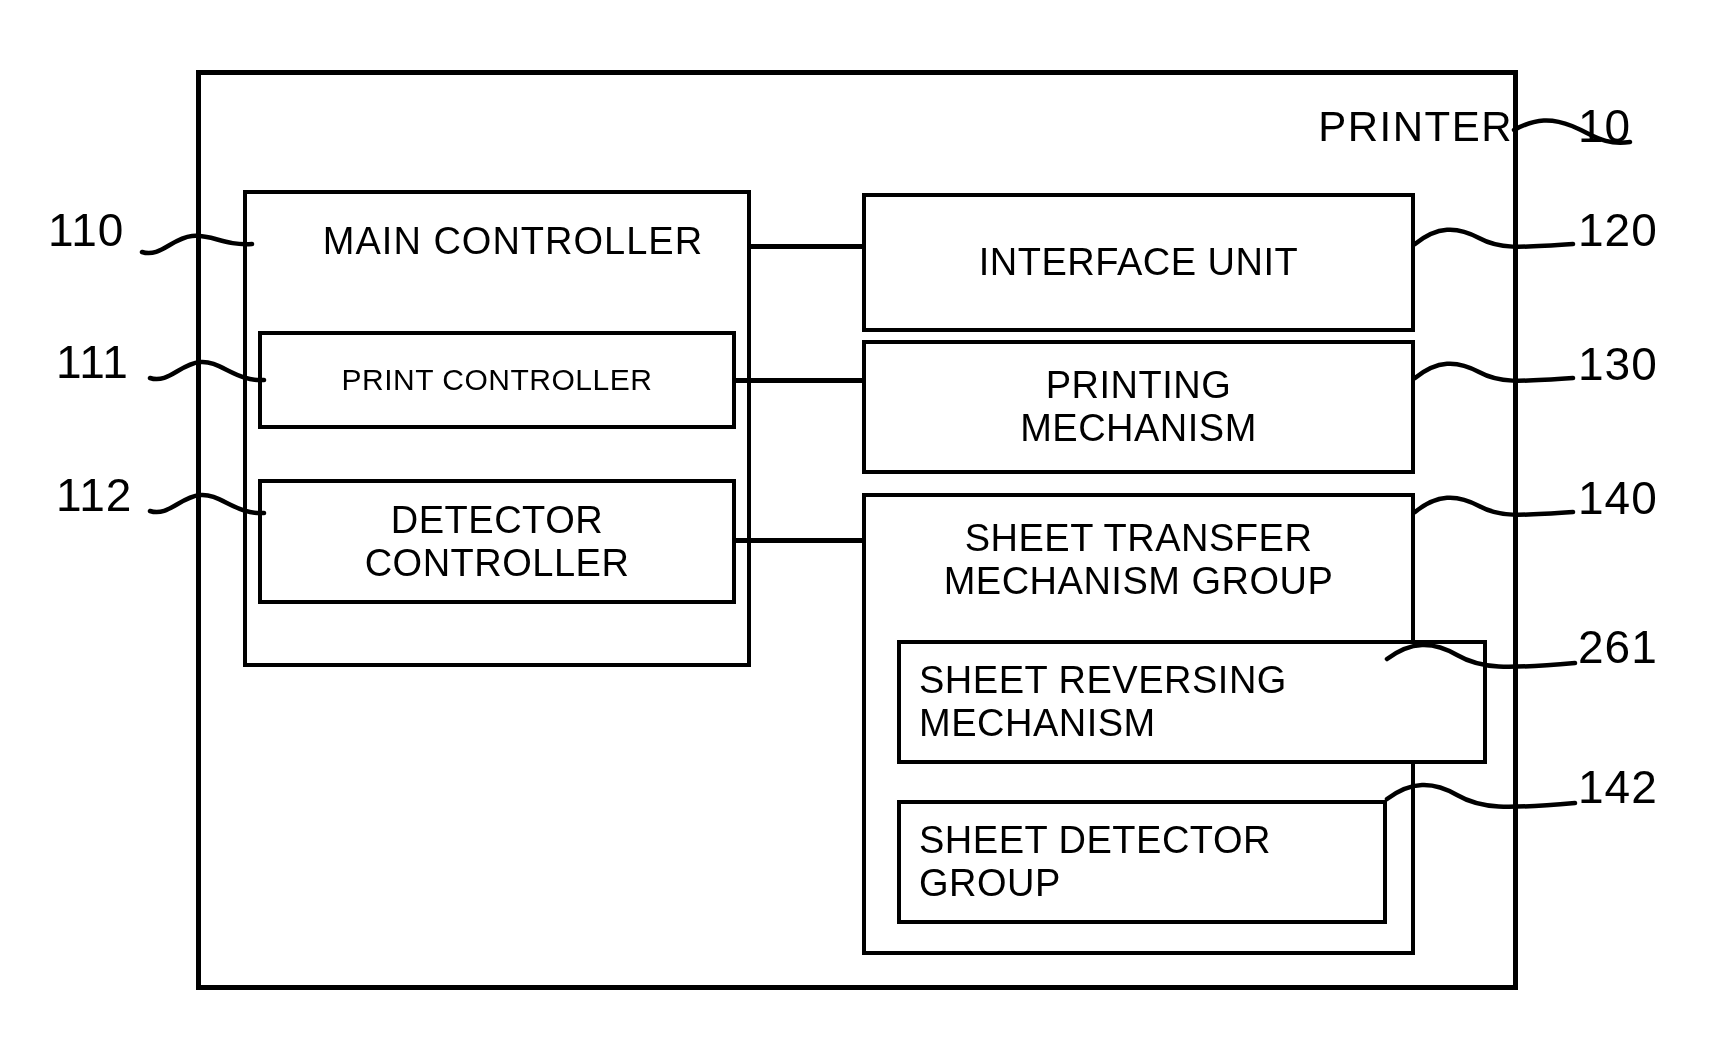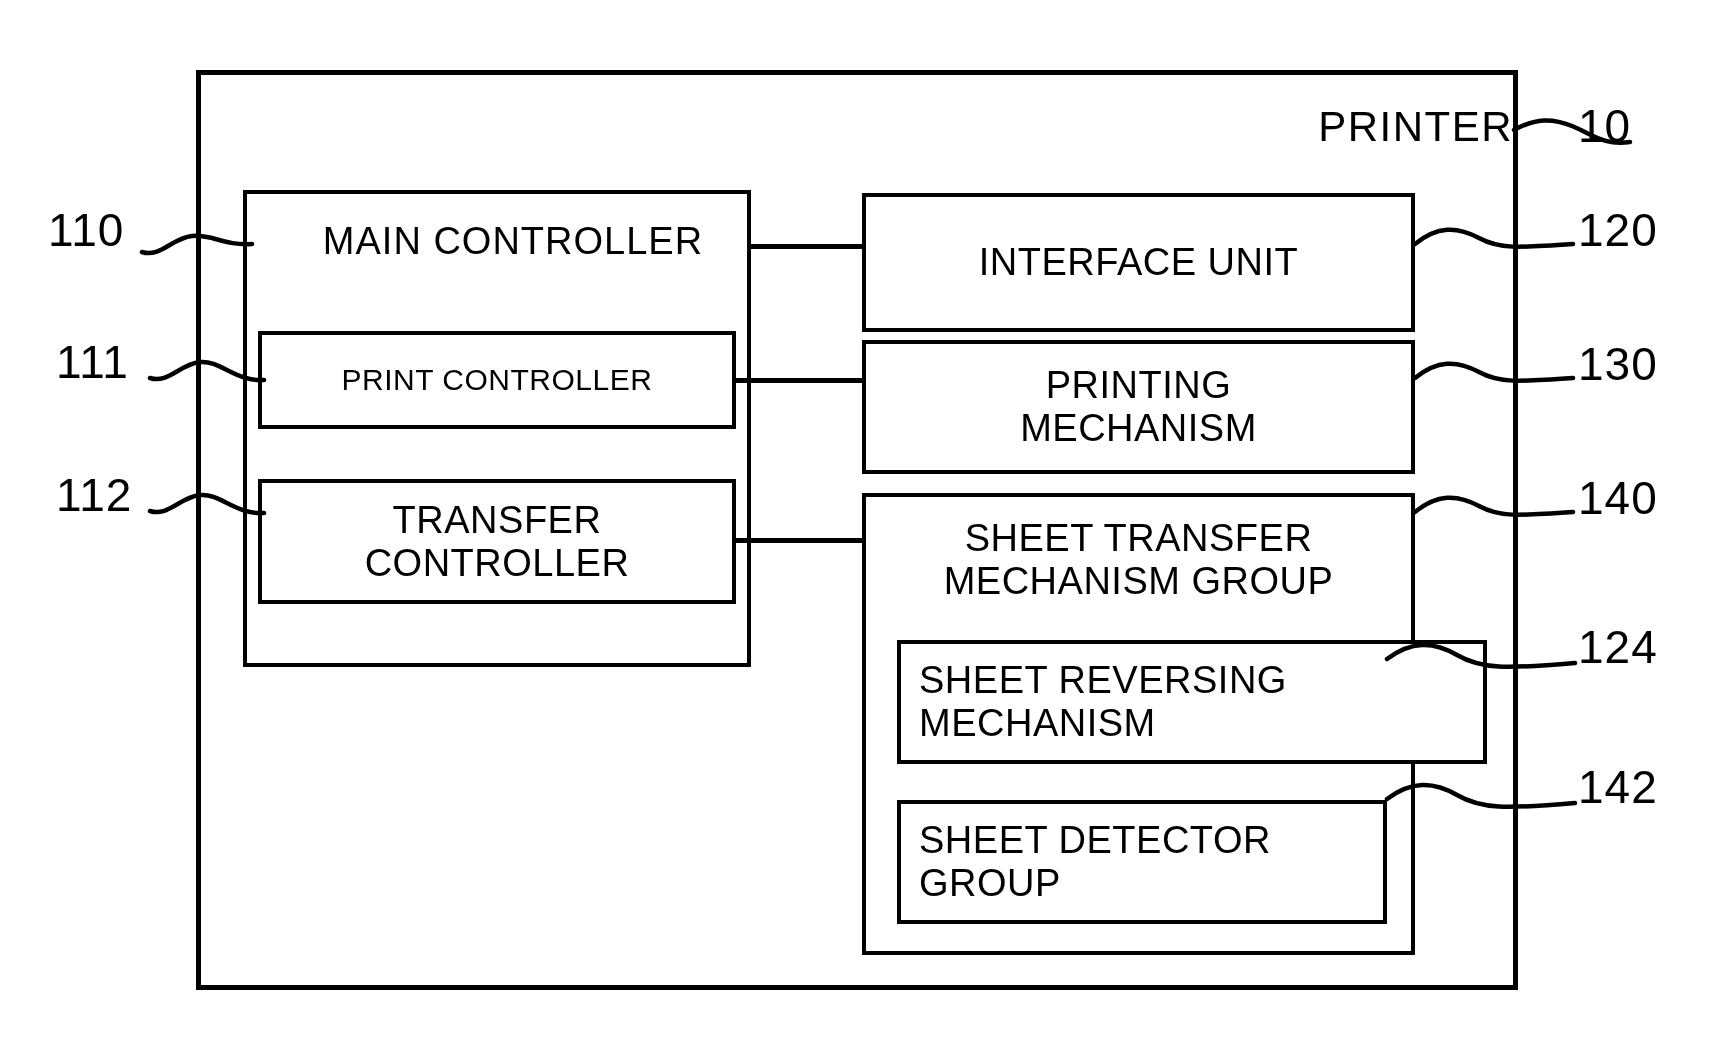--- a/index.html
+++ b/index.html
@@ -181,21 +181,21 @@
   <div class="box" id="main-controller">
     <div id="main-controller-label">MAIN  CONTROLLER</div>
   </div>
 
   <div class="box" id="print-controller">
     <span class="boxtext">PRINT  CONTROLLER</span>
   </div>
 
   <div class="box" id="transfer-controller">
     <span class="boxtext">
-      <span>TRANSFER</span><br>
+      <span>DETECTOR</span><br>
       <span>CONTROLLER</span>
     </span>
   </div>
 
   <div class="box" id="interface-unit">
     <span class="boxtext">INTERFACE  UNIT</span>
   </div>
 
   <div class="box" id="printing-mechanism">
     <span class="boxtext">
@@ -258,16 +258,16 @@
     <path d="M2,24 C26,6 48,6 72,20 C96,34 120,34 190,28"></path>
   </svg>
 
   <div class="refnum" id="ref-110">110</div>
   <div class="refnum" id="ref-111">111</div>
   <div class="refnum" id="ref-112">112</div>
   <div class="refnum" id="ref-10">10</div>
   <div class="refnum" id="ref-120">120</div>
   <div class="refnum" id="ref-130">130</div>
   <div class="refnum" id="ref-140">140</div>
-  <div class="refnum" id="ref-141">124</div>
+  <div class="refnum" id="ref-141">261</div>
   <div class="refnum" id="ref-142">142</div>
 
 </div>
 
 </body></html>

